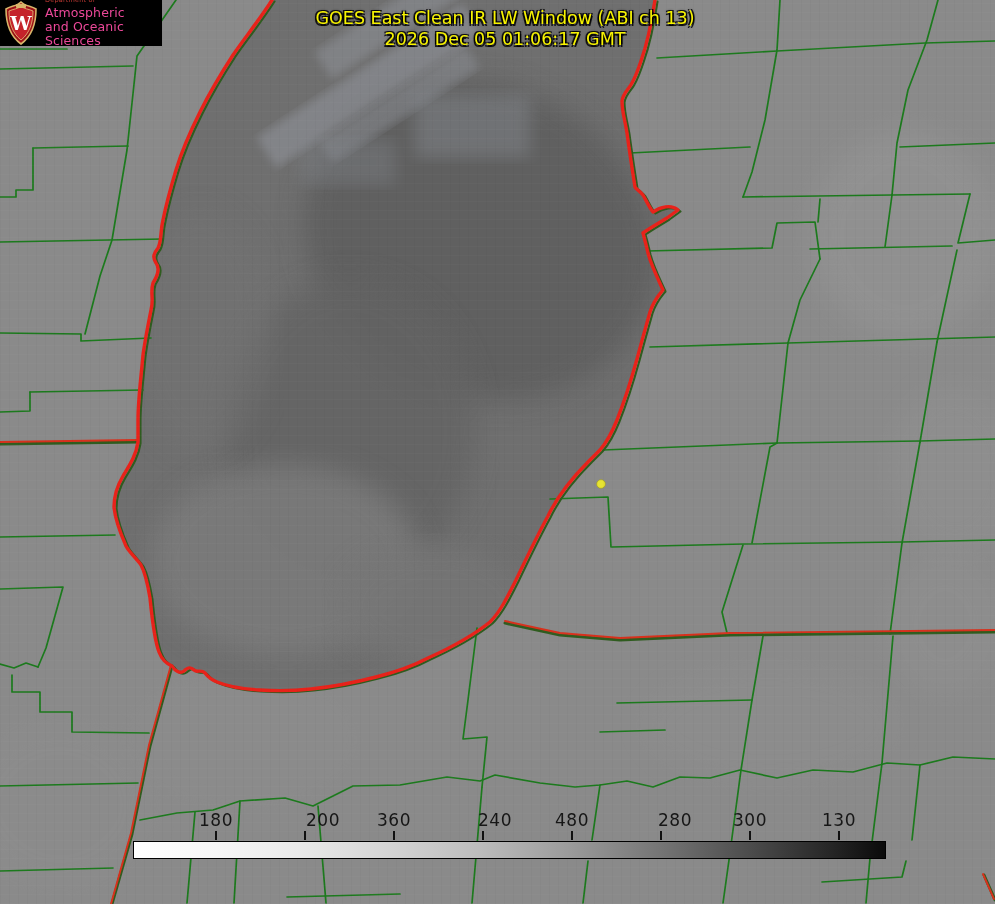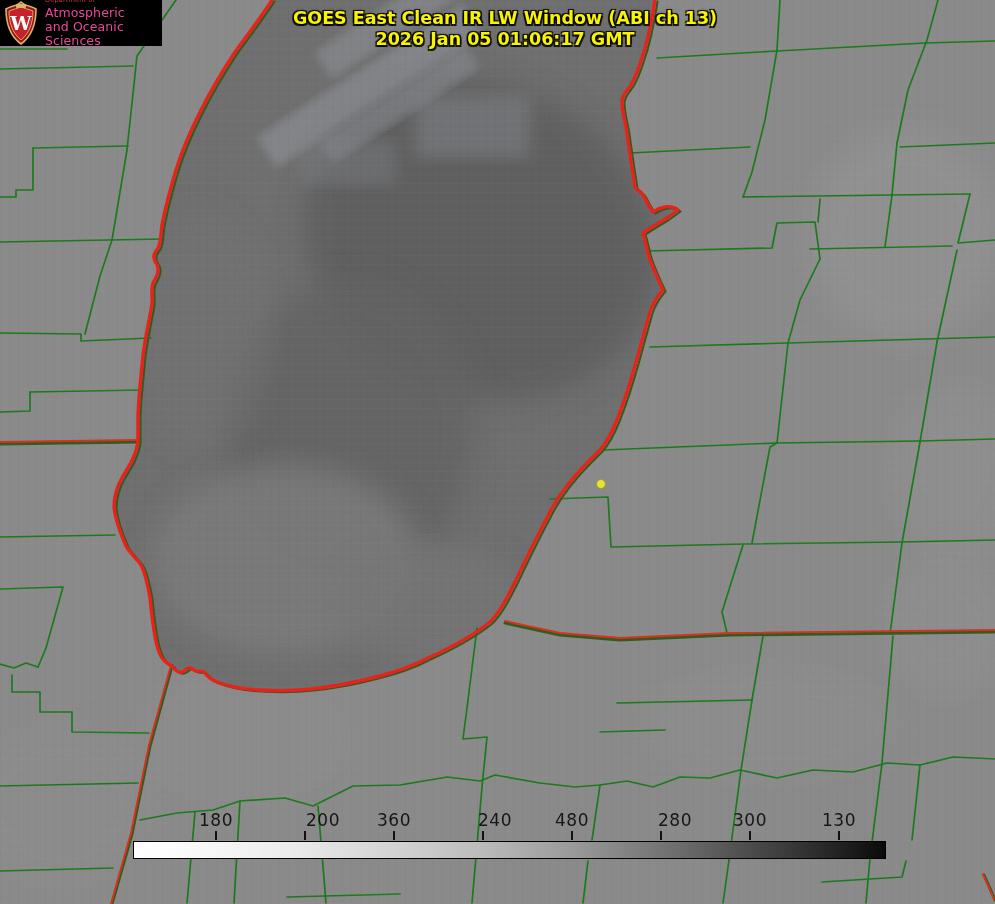--- a/index.html
+++ b/index.html
@@ -20,21 +20,21 @@
     position:absolute;left:0;top:0;width:162px;height:46px;background:#000;
     display:flex;align-items:center;z-index:5;
   }
   .crest{width:38px;height:44px;margin-left:2px;flex:0 0 auto;}
   .logo-text{margin-left:5px;line-height:1;}
   .logo-dept{font-size:6.5px;color:#c03a33;letter-spacing:.2px;margin-bottom:2px;}
   .logo-line{font-size:12.5px;color:#ec4899;letter-spacing:.1px;line-height:1.15;}
   .title{
     position:absolute;left:505px;top:8px;transform:translateX(-50%);
     z-index:6;text-align:center;white-space:nowrap;
-    color:#f8f400;font-weight:bold;font-size:17.5px;line-height:1.22;
+    color:#f8f400;font-weight:normal;font-size:17.5px;line-height:1.22;
     text-shadow:-1.5px -1.5px 0 rgba(0,0,0,.8), 1.5px -1.5px 0 rgba(0,0,0,.8),
                 -1.5px 1.5px 0 rgba(0,0,0,.8), 1.5px 1.5px 0 rgba(0,0,0,.8),
                 0 0 3px rgba(0,0,0,.9);
   }
   .colorbar-wrap{position:absolute;left:0;top:0;z-index:4;}
   .colorbar{
     position:absolute;left:133px;top:841px;width:753px;height:18px;
     border:1px solid #000;
     background:linear-gradient(to right,
       #ffffff 0%, #f6f6f6 11%, #e9e9e9 22%, #d4d4d4 34%,
@@ -194,21 +194,21 @@
     </svg>
     <div class="logo-text">
       <div class="logo-dept">Department of</div>
       <div class="logo-line">Atmospheric</div>
       <div class="logo-line">and Oceanic Sciences</div>
     </div>
   </div>
 
   <div class="title">
     <div>GOES East Clean IR LW Window (ABI ch 13)</div>
-    <div>2026 Jan 05 01:06:17 GMT</div>
+    <div>2026 Dec 05 01:06:17 GMT</div>
   </div>
 
   <div class="colorbar-wrap">
     <div class="colorbar"></div>
     <div class="cb-tick" style="left:215px"></div>
     <div class="cb-tick" style="left:304px"></div>
     <div class="cb-tick" style="left:393px"></div>
     <div class="cb-tick" style="left:482px"></div>
     <div class="cb-tick" style="left:571px"></div>
     <div class="cb-tick" style="left:660px"></div>

